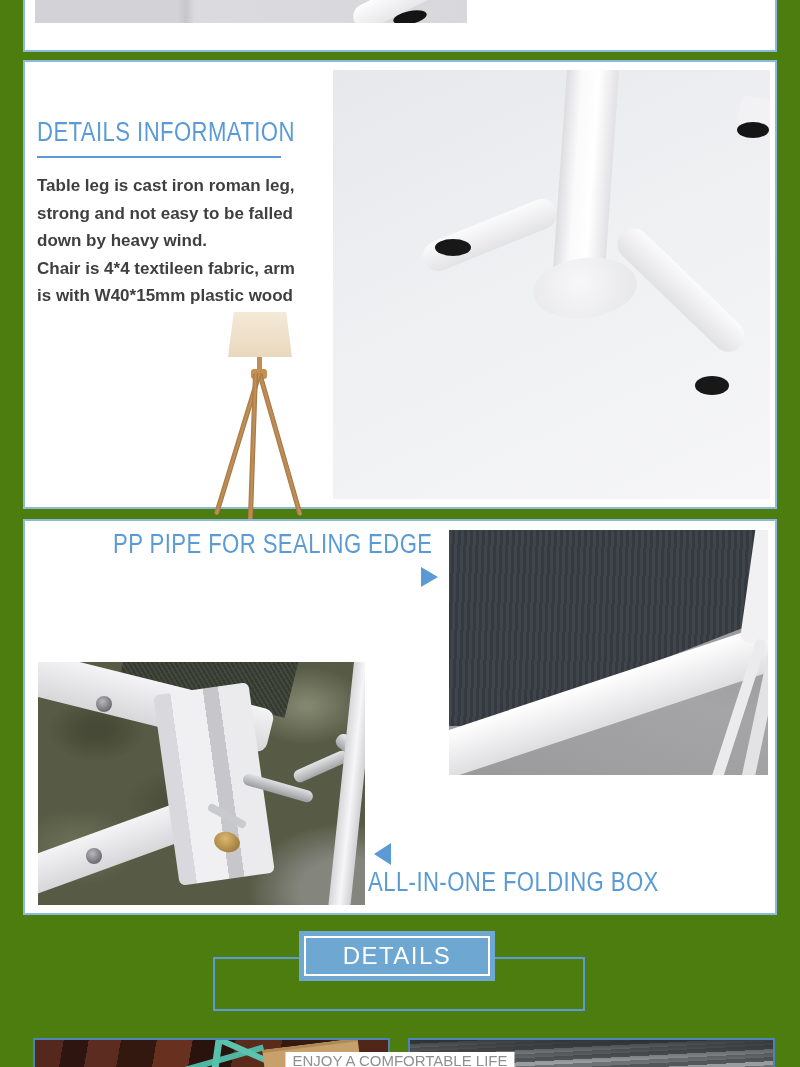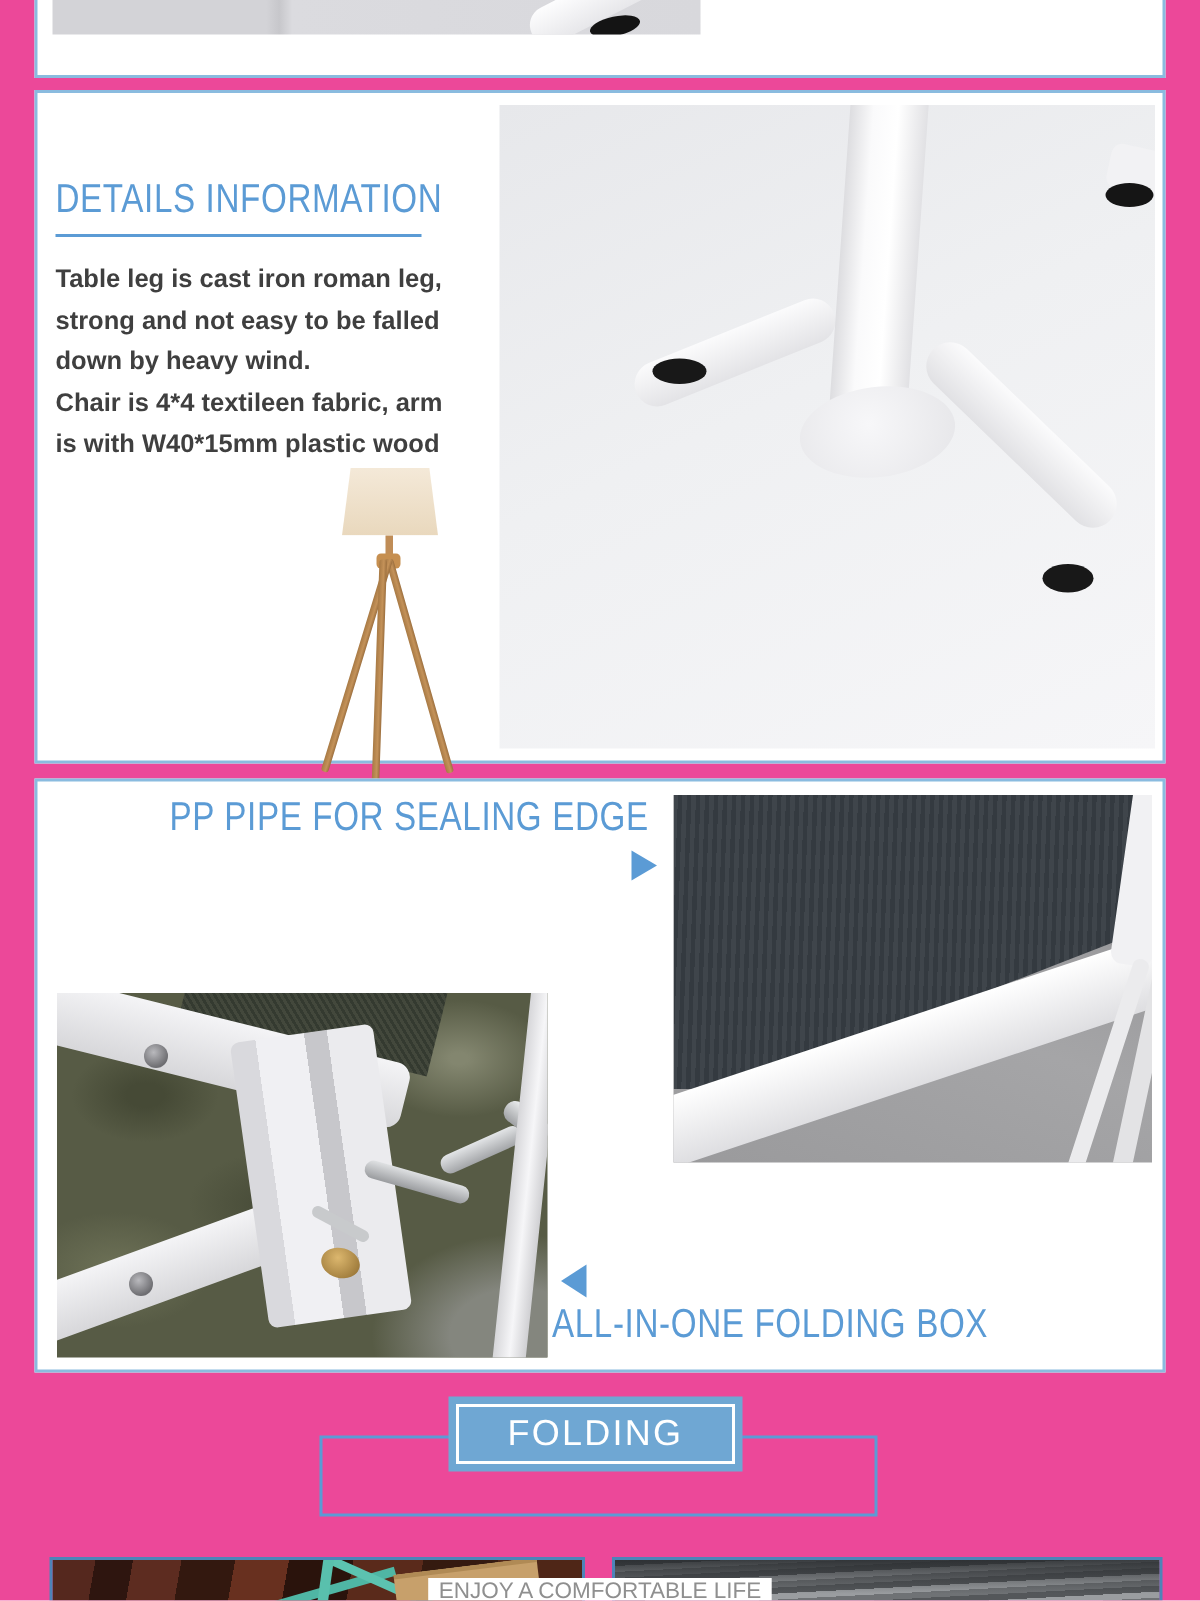--- a/index.html
+++ b/index.html
@@ -1,16 +1,16 @@
 <!DOCTYPE html>
 <html><head>
 <meta charset="utf-8">
 <style>
   html,body{margin:0;padding:0;background:#ffffff;}
-  #canvas{position:relative;width:800px;height:1067px;background:#ec4899;overflow:hidden;
+  #canvas{position:relative;width:800px;height:1067px;background:#4d7c0f;overflow:hidden;
           font-family:"Liberation Sans", sans-serif;}
   .photo{position:absolute;overflow:hidden;}
 
   
   .blue-box{position:absolute;border:2px solid #8abbdf;background:#ffffff;box-sizing:border-box;}
 
   
   .blue-heading{position:absolute;color:#5b9bd5;font-size:27px;white-space:nowrap;
                 transform:scaleX(.82);transform-origin:left center;letter-spacing:.5px;}
   .heading-underline{position:absolute;height:2px;background:#5b9bd5;}
@@ -200,21 +200,21 @@
       <div class="crank-3"></div>
       <div class="mech-pole"></div>
     </div>
 
     <div class="tri-left" style="left:349px;top:322px;"></div>
     <div class="blue-heading" style="left:343px;top:346px;">ALL-IN-ONE FOLDING BOX</div>
   </div>
 
   <div class="packing-frame"></div>
   <div class="packing-button">
-    <div class="packing-inner">FOLDING</div>
+    <div class="packing-inner">DETAILS</div>
   </div>
   <div class="tagline">ENJOY A COMFORTABLE LIFE</div>
 
   <div class="photo bl-photo">
     <div class="teal-d1"></div>
     <div class="teal-d2"></div>
     <div class="teal-v"></div>
     <div class="card-box"></div>
   </div>
   <div class="photo br-photo">

